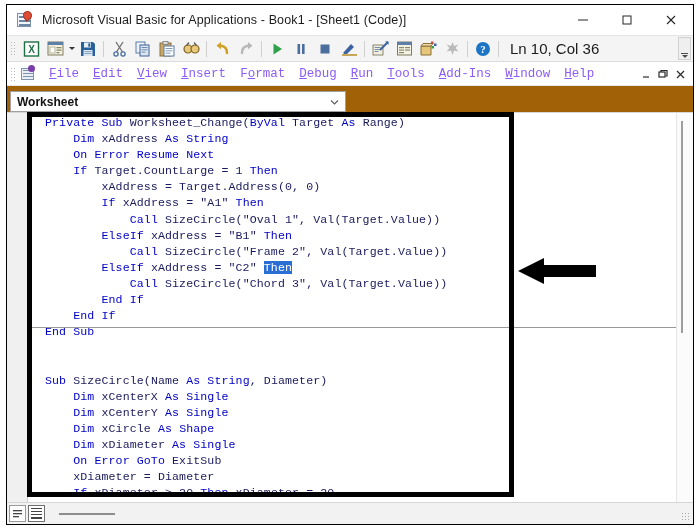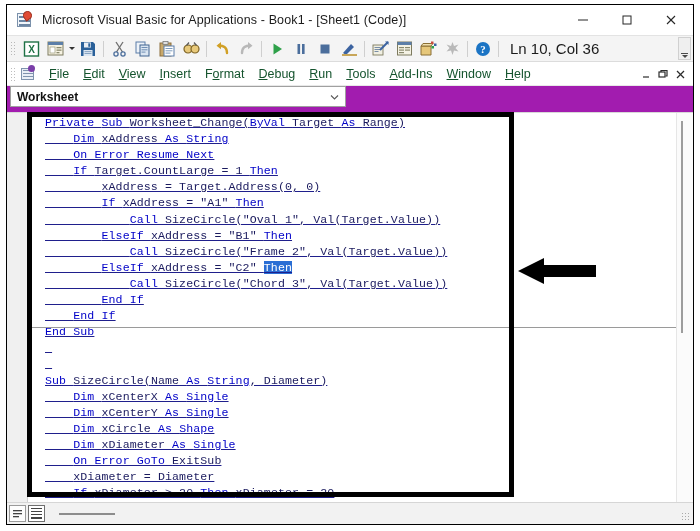--- a/index.html
+++ b/index.html
@@ -173,41 +173,42 @@
   .menu-icon .sq:before{
     content:""; position:absolute; left:1px; top:1px; width:10px; height:1.5px;
     background:#7f93ad; box-shadow:0 3px 0 #7f93ad, 0 6px 0 #7f93ad;
   }
   .menu-icon .dot {
     position:absolute; left:9px; top:0px; width:7px; height:7px;
     background:#7a3ea8; border-radius:50%;
   }
   .menu-item {
     font-size: 12.5px;
-    color: #14532d;
+    color: #8b5cf6;
     padding: 2px 7px;
     white-space: nowrap;
+    font-family: Liberation Mono, monospace;
   }
   .menu-item u { text-decoration: underline; }
   .mdi-buttons {
     position: absolute; right: 4px; top: 0;
     height: 24px; display: flex; align-items: center;
   }
   .mdi-btn {
     width: 17px; height: 20px;
     display:flex; align-items:center; justify-content:center;
     color:#2b2b2b; font-size: 11px;
   }
 
   
   .dd-row {
     height: 26px;
-    background: #a21caf;
-    display: flex;
-    align-items: flex-start;
+    background: #a16207;
+    display: flex;
+    align-items: flex-end;
     padding: 0 3px;
     gap: 4px;
     flex: 0 0 auto;
   }
   .dd {
     height: 21px;
     border: 1px solid #a0a0a0;
     background: #ffffff;
     display: flex;
     align-items: center;
@@ -255,21 +256,21 @@
     position: absolute;
     left: 0; top: 2px;
     width: 100%;
     font-family: "Liberation Mono", "DejaVu Sans Mono", monospace;
     font-size: 11.6px;
     line-height: 16.1px;
     color: #1f1f8c;
     white-space: pre;
     letter-spacing: 0.1px;
   }
-  .code-lines .ln { padding-left: 16px; height: 16.1px; text-decoration: underline; }
+  .code-lines .ln { padding-left: 16px; height: 16.1px; }
   .kw { color: #0000c8; }
   .id { color: #1a1a5e; }
   .sel { background: #2a6ed4; color: #ffffff; }
   .proc-sep {
     position: absolute;
     left: 0; right: 0;
     height: 1px;
     background: #9a9a9a;
   }
 

